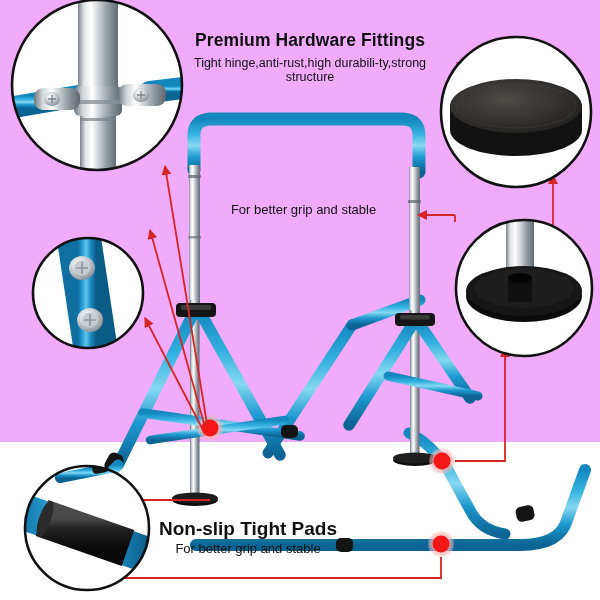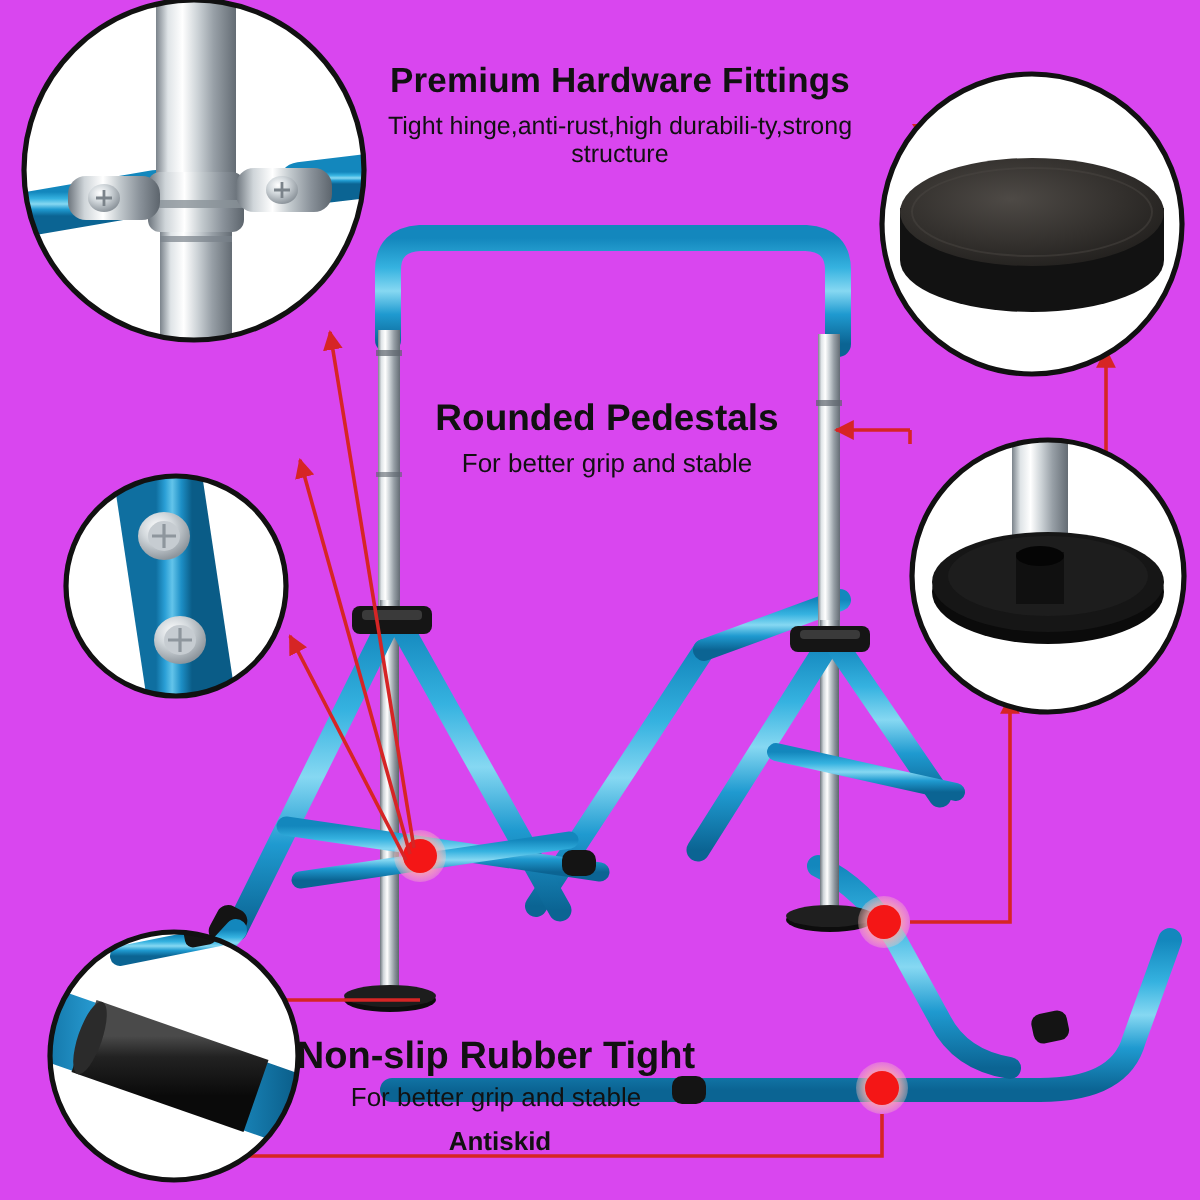--- a/index.html
+++ b/index.html
@@ -3,21 +3,21 @@
 <meta charset="utf-8">
 <style>
   html,body{margin:0;padding:0;}
   body{
     width:600px;height:600px;
     background:#ffffff;
     font-family:"Liberation Sans", sans-serif;
     overflow:hidden;
     position:relative;
   }
-  #stage{position:absolute;inset:0;width:600px;height:600px;background:#d946ef;}
+  #stage{position:absolute;inset:0;width:600px;height:442px;background:#f0abfc;}
   #art{position:absolute;inset:0;}
 
   
   .txt{position:absolute;text-align:center;color:#111;line-height:1.18;}
   .t-title{font-weight:bold;}
   .t-sub{font-weight:normal;}
 
   #lbl-hardware{left:180px;top:30px;width:260px;}
   #lbl-hardware .t-title{font-size:17.5px;letter-spacing:.1px;}
   #lbl-hardware .t-sub{font-size:12.5px;margin-top:5px;}
@@ -288,26 +288,22 @@
     </g>
   </svg>
 
   <div class="txt" id="lbl-hardware">
     <div class="t-title">Premium Hardware Fittings</div>
     <div class="t-sub">Tight hinge,anti-rust,high durabili-ty,strong structure</div>
   </div>
 
 
   <div class="txt" id="lbl-pedestal">
-    <div class="t-title">Rounded Pedestals</div>
     <div class="t-sub">For better grip and stable</div>
   </div>
 
   <div class="txt" id="lbl-pads">
-    <div class="t-title">Non-slip Rubber Tight</div>
+    <div class="t-title">Non-slip Tight Pads</div>
     <div class="t-sub">For better grip and stable</div>
   </div>
 
-  <div class="txt" id="lbl-antiskid">
-    <div class="t-title">Antiskid</div>
-  </div>
 
 </div>
 
 </body></html>

